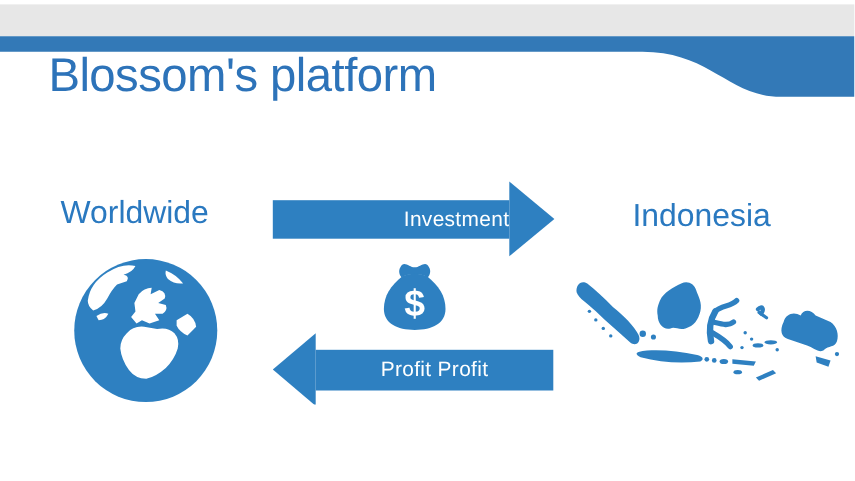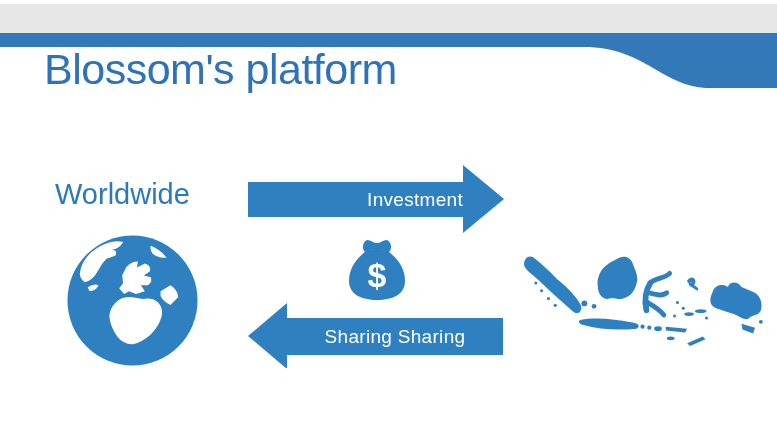--- a/index.html
+++ b/index.html
@@ -56,20 +56,21 @@
   <div class="gray-strip top"></div>
   <div class="gray-strip bottom"></div>
 
   <svg class="swoosh" width="777" height="100" viewBox="0 0 777 100">
     <path d="M0,33 L777,33 L777,88 L710,88 C662,88 646,47 584,47 L0,47 Z" fill="var(--band)"></path>
   </svg>
 
   <div class="slide-title">Blossom's platform</div>
 
   <div class="side-label left">Worldwide</div>
+  <div class="side-label right">Indonesia</div>
 
   <svg class="globe" width="133" height="133" viewBox="0 0 135 135">
     <defs>
         <clipPath id="gc">
           <circle cx="67.5" cy="67.5" r="66"></circle>
         </clipPath>
       </defs>
     <circle class="bl" cx="67.5" cy="67.5" r="66"></circle>
     <g fill="#ffffff" clip-path="url(#gc)">
       <path d="M14,40 Q16,24 32,14 Q46,5 58,8 Q55,14 47,16 Q53,17 50,22 L41,25 Q36,30 32,38 Q27,47 19,49 Q14,45 14,40 Z"></path>
@@ -85,21 +86,21 @@
     <span class="arrow-label">Investment</span>
   </div>
 
   <svg class="money-bag" width="60" height="67" viewBox="0 0 60 67">
     <path class="bl" d="M17,7 C20,0 25,7 30,7 C35,7 40,0 43,7 C45,10 44,14 42,16 C34,12 26,12 18,16 C16,14 15,10 17,7 Z"></path>
     <path class="bl" d="M19,15 C25,12 35,12 41,15 C52,24 58,33 58,45 C58,58 46,64 30,64 C14,64 2,58 2,45 C2,33 8,24 19,15 Z"></path>
     <text class="dollar" x="30" y="51" text-anchor="middle">$</text>
   </svg>
 
   <div class="arrow-body arrow-left">
-    <span class="arrow-label">Sharing Sharing</span>
+    <span class="arrow-label">Profit Profit</span>
   </div>
 
   <svg class="indo-map" width="243" height="97" viewBox="0 0 250 100">
     <g class="bl">
 
       <path d="M2,14 C1,8 6,2 12,6 C20,12 28,20 36,28 C46,36 56,46 60,54 C63,60 58,66 52,61 C42,52 30,42 20,32 C12,24 4,20 2,14 Z"></path>
       <circle cx="14" cy="32" r="1.6"></circle>
         <circle cx="20" cy="40" r="1.6"></circle>
       <circle cx="27" cy="48" r="1.6"></circle>
         <circle cx="34" cy="55" r="1.6"></circle>

